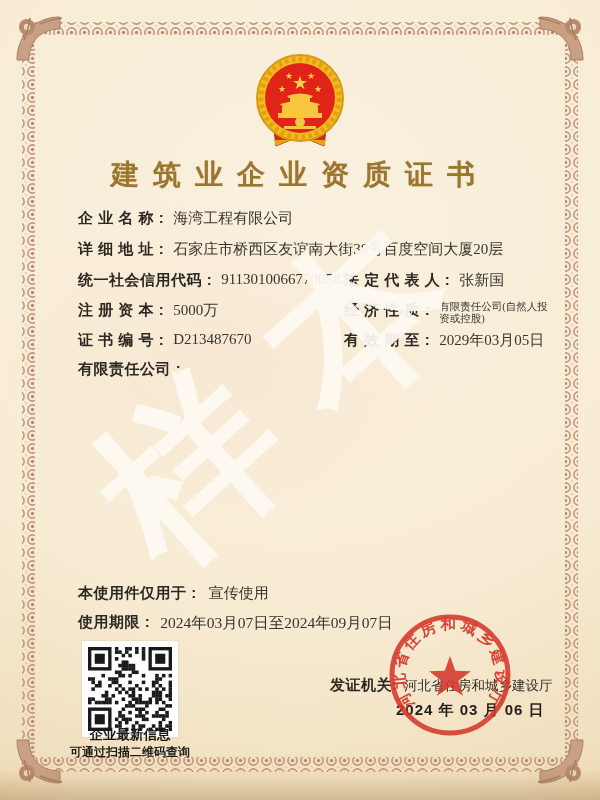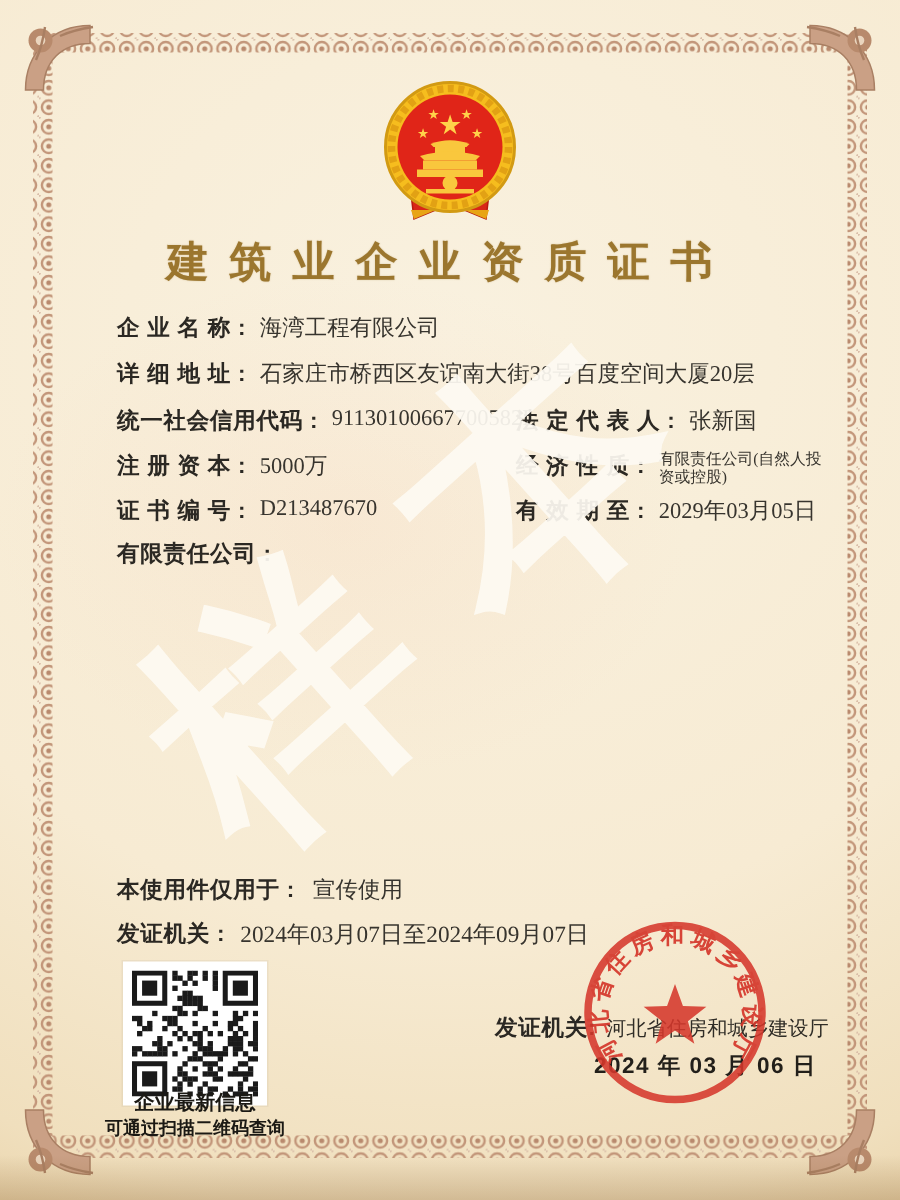--- a/index.html
+++ b/index.html
@@ -142,21 +142,21 @@
   </div>
   <div class="row r6">
     <span class="lbl">有限责任公司 :</span>
   </div>
 
   <div class="row u1">
     <span class="lbl">本使用件仅用于 :</span>
     <span class="val">宣传使用</span>
   </div>
   <div class="row u2">
-    <span class="lbl">发证机关 :</span>
+    <span class="lbl">使用期限 :</span>
     <span class="val">2024年03月07日至2024年09月07日</span>
   </div>
 
   <div class="qr-box">
     <svg id="qr-svg" width="84" height="84">
         <rect x="26.88" y="0" width="3.56" height="3.56" fill="#1a1a1a"></rect>
         <rect x="36.96" y="0" width="3.56" height="3.56" fill="#1a1a1a"></rect>
         <rect x="40.32" y="0" width="3.56" height="3.56" fill="#1a1a1a"></rect>
         <rect x="47.04" y="0" width="3.56" height="3.56" fill="#1a1a1a"></rect>
         <rect x="53.76" y="0" width="3.56" height="3.56" fill="#1a1a1a"></rect>

